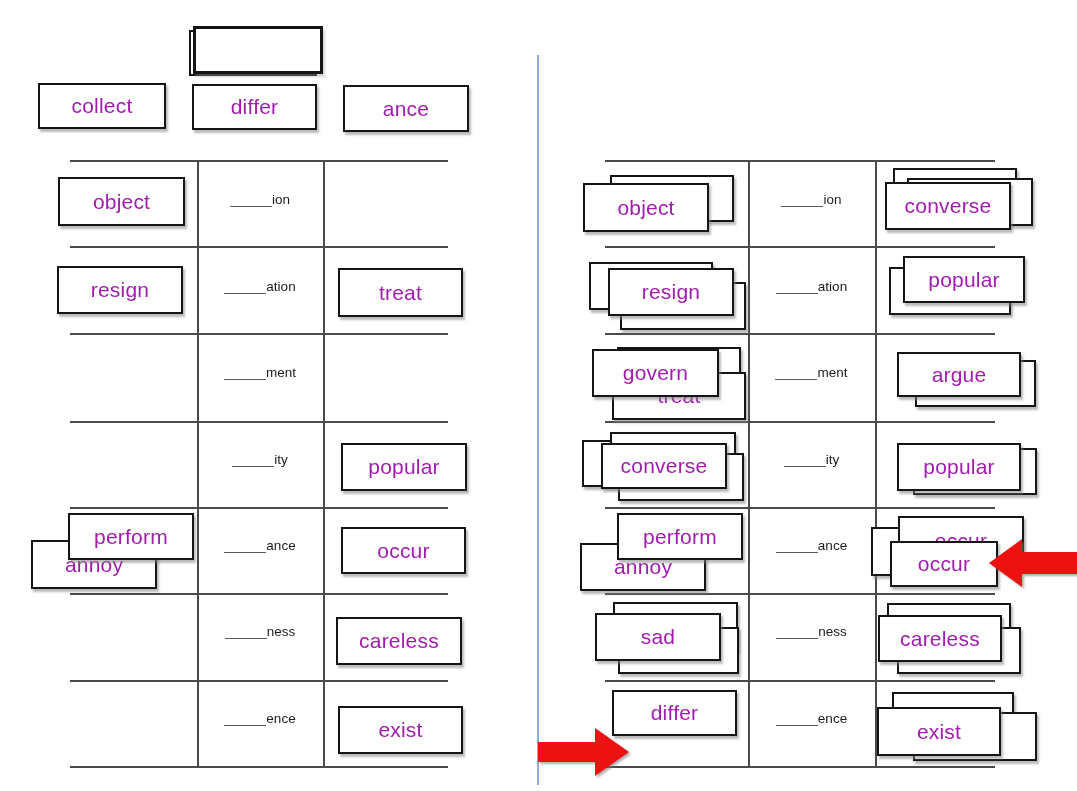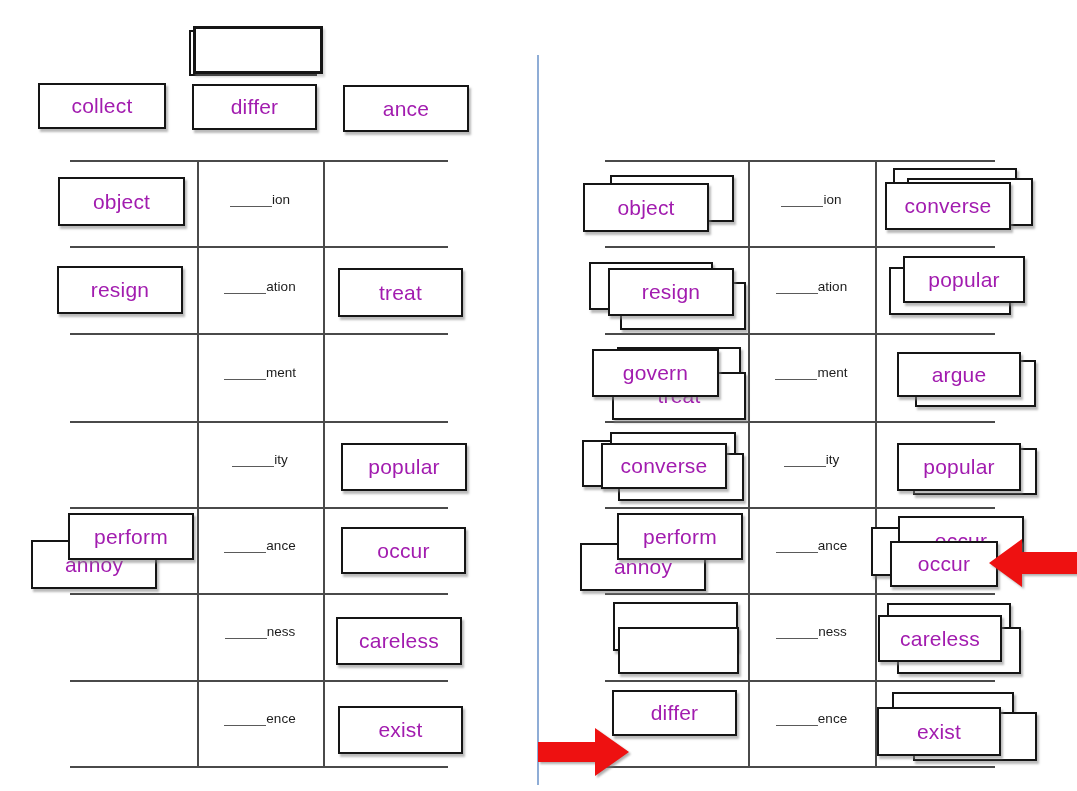--- a/index.html
+++ b/index.html
@@ -157,20 +157,21 @@
   <div class="card" style="left:897px;top:443px;width:120px;height:44px;">popular</div>
 
   <div class="card" style="left:580px;top:543px;width:122px;height:44px;">annoy</div>
   <div class="card" style="left:617px;top:513px;width:122px;height:43px;">perform</div>
   <div class="card" style="left:871px;top:527px;width:115px;height:45px;"></div>
   <div class="card" style="left:898px;top:516px;width:122px;height:45px;">occur</div>
   <div class="card" style="left:890px;top:541px;width:104px;height:42px;">occur</div>
 
   <div class="card" style="left:613px;top:602px;width:121px;height:45px;"></div>
   <div class="card" style="left:618px;top:627px;width:117px;height:43px;"></div>
+  <div class="card" style="left:595px;top:613px;width:122px;height:44px;">sad</div>
   <div class="card" style="left:887px;top:603px;width:120px;height:43px;"></div>
   <div class="card" style="left:897px;top:627px;width:120px;height:43px;"></div>
   <div class="card" style="left:878px;top:615px;width:120px;height:43px;">careless</div>
 
   <div class="card" style="left:612px;top:690px;width:121px;height:42px;">differ</div>
   <div class="card" style="left:892px;top:692px;width:118px;height:43px;"></div>
   <div class="card" style="left:913px;top:712px;width:120px;height:45px;"></div>
   <div class="card" style="left:877px;top:707px;width:120px;height:45px;">exist</div>
 
   <svg class="arrow" style="left:538px;top:724px;" width="92" height="56" viewBox="0 0 92 56">

